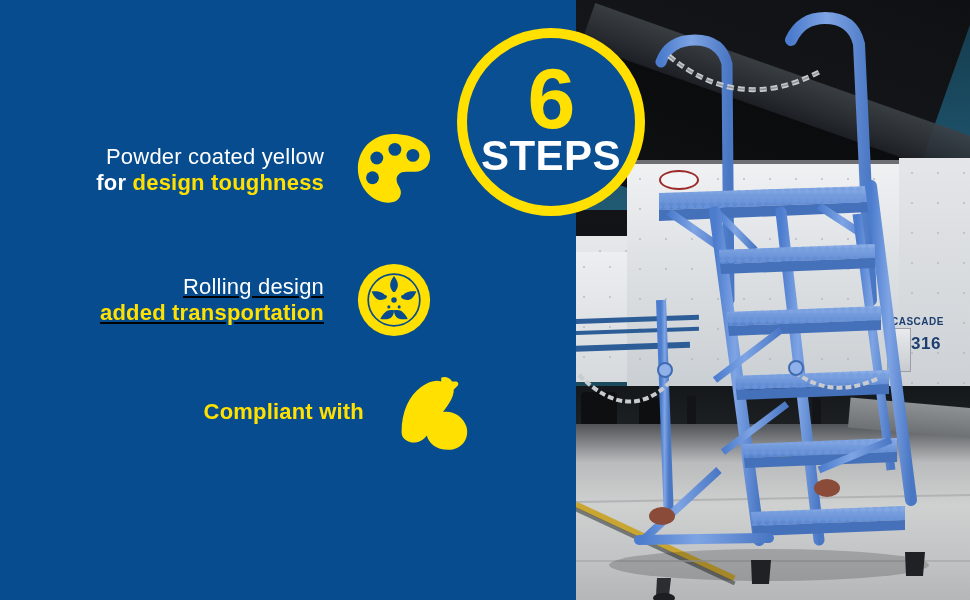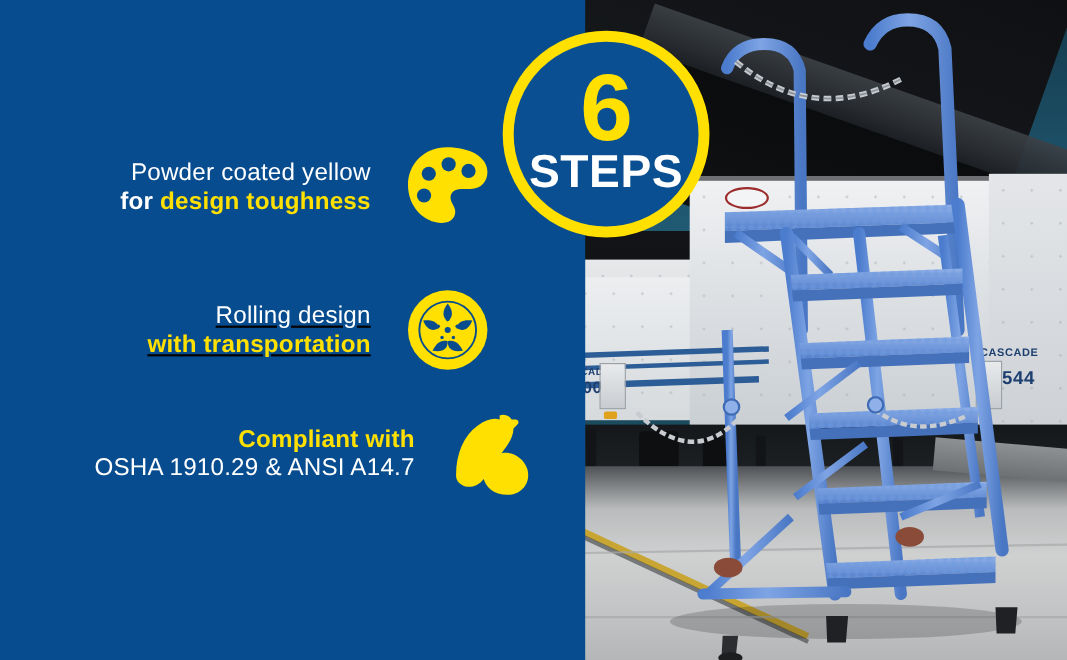--- a/index.html
+++ b/index.html
@@ -117,21 +117,21 @@
   }
   .seam{position:absolute;height:2px;background:#a6a8a9;opacity:.7;}
   .seam.s1{left:0;top:498px;width:100%;transform:rotate(-1deg);}
   .seam.s2{left:0;top:560px;width:100%;}
 
   
   .ladder{position:absolute;left:0;top:0;width:451px;height:600px;}
 
   
   .panel{
-    position:absolute;left:13px;top:0;width:519px;height:600px;
+    position:absolute;left:0;top:0;width:576px;height:600px;
     background:#064c8e;
   }
 
   .feature{
     position:absolute;left:0;width:440px;
     display:flex;align-items:center;justify-content:flex-end;gap:24px;
   }
   .feature .texts{
     text-align:right;line-height:1.18;
   }
@@ -198,21 +198,21 @@
 
     <div class="tstripe s1"></div>
     <div class="tstripe s2"></div>
     <div class="tstripe s3"></div>
 
     <div class="tlogo"></div>
 
     <div class="tlabel cascade-l">CASCADE</div>
     <div class="tlabel num-l">500</div>
     <div class="tlabel cascade-r">CASCADE</div>
-    <div class="tlabel num-r">544</div>
+    <div class="tlabel num-r">316</div>
 
     <div class="tbox b1"></div>
     <div class="tbox b2"></div>
     <div class="amber a1"></div>
     <div class="amber a2"></div>
 
     <div class="underbody"></div>
     <div class="tire t1"></div>
     <div class="tire t2"></div>
     <div class="landinggear g1"></div>
@@ -329,21 +329,21 @@
           <circle cx="51" cy="26" r="7.5" fill="#064c8e"></circle>
           <circle cx="72" cy="33" r="7.5" fill="#064c8e"></circle>
           <circle cx="25" cy="59" r="7.5" fill="#064c8e"></circle>
         </svg>
       </div>
     </div>
 
     <div class="feature" id="feature-1">
       <div class="texts">
         <span class="l1">Rolling design</span>
-        <span class="l2">with transportation</span>
+        <span class="l2">added transportation</span>
       </div>
       <div class="icon">
         <svg viewBox="0 0 100 100" width="86" height="86">
           <circle cx="50" cy="50" r="42" fill="#ffe000"></circle>
           <circle cx="50" cy="50" r="30" fill="#ffe000" stroke="#064c8e" stroke-width="2"></circle>
           <g fill="#064c8e">
             <path d="M50 22 C44 30 44 36 50 41 C56 36 56 30 50 22 Z"></path>
             <path d="M76 40 C67 39 61 41 59 48 C66 52 72 50 76 40 Z"></path>
             <path d="M66 72 C62 64 57 60 50 62 C50 70 55 74 66 72 Z"></path>
             <path d="M34 72 C45 74 50 70 50 62 C43 60 38 64 34 72 Z"></path>
@@ -355,21 +355,20 @@
             <circle cx="44" cy="58" r="1.8"></circle>
             <circle cx="40" cy="46" r="1.8"></circle>
           </g>
         </svg>
       </div>
     </div>
 
     <div class="feature" id="feature-2">
       <div class="texts">
         <span class="l1 bold">Compliant with</span>
-        <span class="l2 plain">OSHA 1910.29 &amp; ANSI A14.7</span>
       </div>
       <div class="icon">
         <svg viewBox="0 0 100 100" width="90" height="90">
           <path d="M14 72 C14 50 22 32 36 22 C44 16 52 14 58 16
                    L58 12 C62 10 68 12 70 16 L74 16 C77 16 78 19 76 21
                    L72 25 C72 34 66 42 60 50
                    C70 48 82 54 86 66 C90 80 80 92 66 92
                    C52 92 44 84 42 76 C36 84 26 86 20 82 C15 79 14 76 14 72 Z" fill="#ffe000"></path>
         </svg>
       </div>

